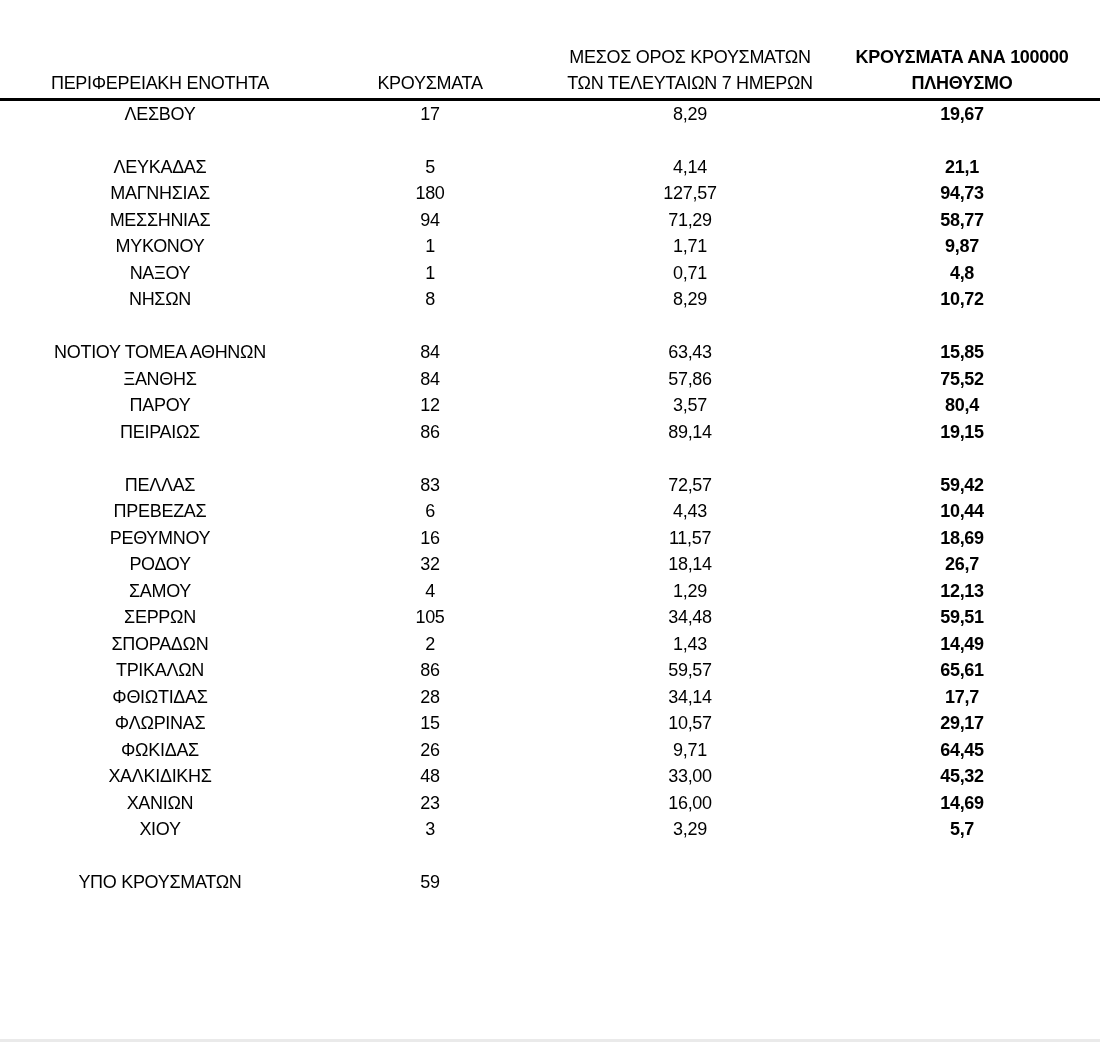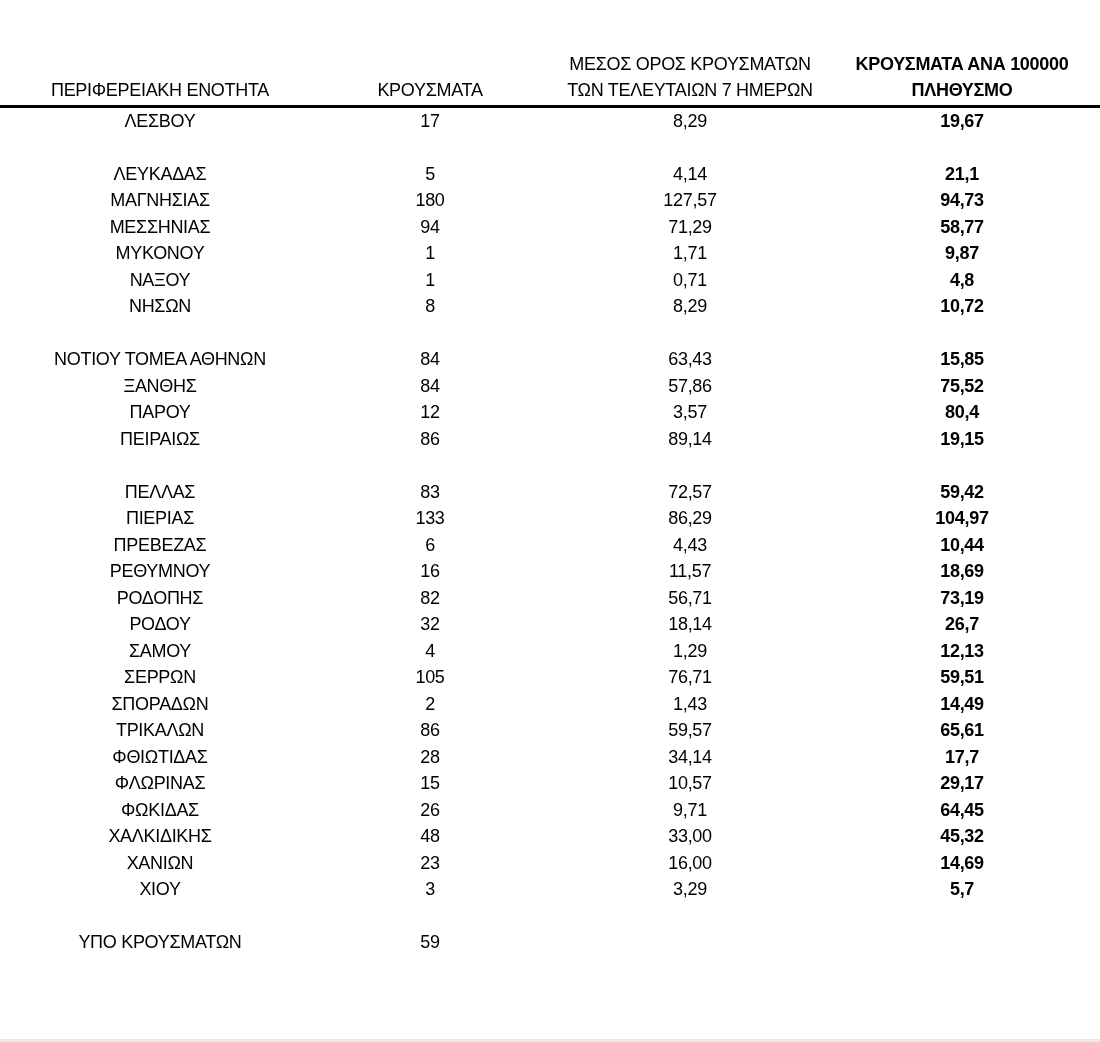--- a/index.html
+++ b/index.html
@@ -32,21 +32,21 @@
     table-layout: fixed;
   }
   table.cases col.c-region  { width: 320px; }
   table.cases col.c-cases   { width: 220px; }
   table.cases col.c-avg7    { width: 300px; }
   table.cases col.c-per100k { width: 260px; }
 
   thead th {
     height: 96px;
     vertical-align: bottom;
-    padding: 7px 0 2px 0;
+    padding: 0 0 2px 0;
     border-bottom: 3px solid #000000;
     font-weight: 400;
     font-size: 18px;
     line-height: 26px;
     letter-spacing: -0.3px;
     text-align: center;
     white-space: nowrap;
   }
   thead th .hline { display: block; }
   thead th:nth-child(4), tbody td:nth-child(4) { padding-right: 16px; font-weight: bold; }
@@ -177,59 +177,47 @@
         <tr class="spacer">
           <td colspan="4"></td>
         </tr>
         <tr>
           <td>ΠΕΛΛΑΣ</td>
           <td>83</td>
           <td>72,57</td>
           <td>59,42</td>
         </tr>
         <tr>
-          <td>ΠΙΕΡΙΑΣ</td>
-          <td>133</td>
-          <td>86,29</td>
-          <td>104,97</td>
-        </tr>
-        <tr>
           <td>ΠΡΕΒΕΖΑΣ</td>
           <td>6</td>
           <td>4,43</td>
           <td>10,44</td>
         </tr>
         <tr>
           <td>ΡΕΘΥΜΝΟΥ</td>
           <td>16</td>
           <td>11,57</td>
           <td>18,69</td>
         </tr>
         <tr>
-          <td>ΡΟΔΟΠΗΣ</td>
-          <td>82</td>
-          <td>56,71</td>
-          <td>73,19</td>
-        </tr>
-        <tr>
           <td>ΡΟΔΟΥ</td>
           <td>32</td>
           <td>18,14</td>
           <td>26,7</td>
         </tr>
         <tr>
           <td>ΣΑΜΟΥ</td>
           <td>4</td>
           <td>1,29</td>
           <td>12,13</td>
         </tr>
         <tr>
           <td>ΣΕΡΡΩΝ</td>
           <td>105</td>
-          <td>76,71</td>
+          <td>34,48</td>
           <td>59,51</td>
         </tr>
         <tr>
           <td>ΣΠΟΡΑΔΩΝ</td>
           <td>2</td>
           <td>1,43</td>
           <td>14,49</td>
         </tr>
         <tr>
           <td>ΤΡΙΚΑΛΩΝ</td>

